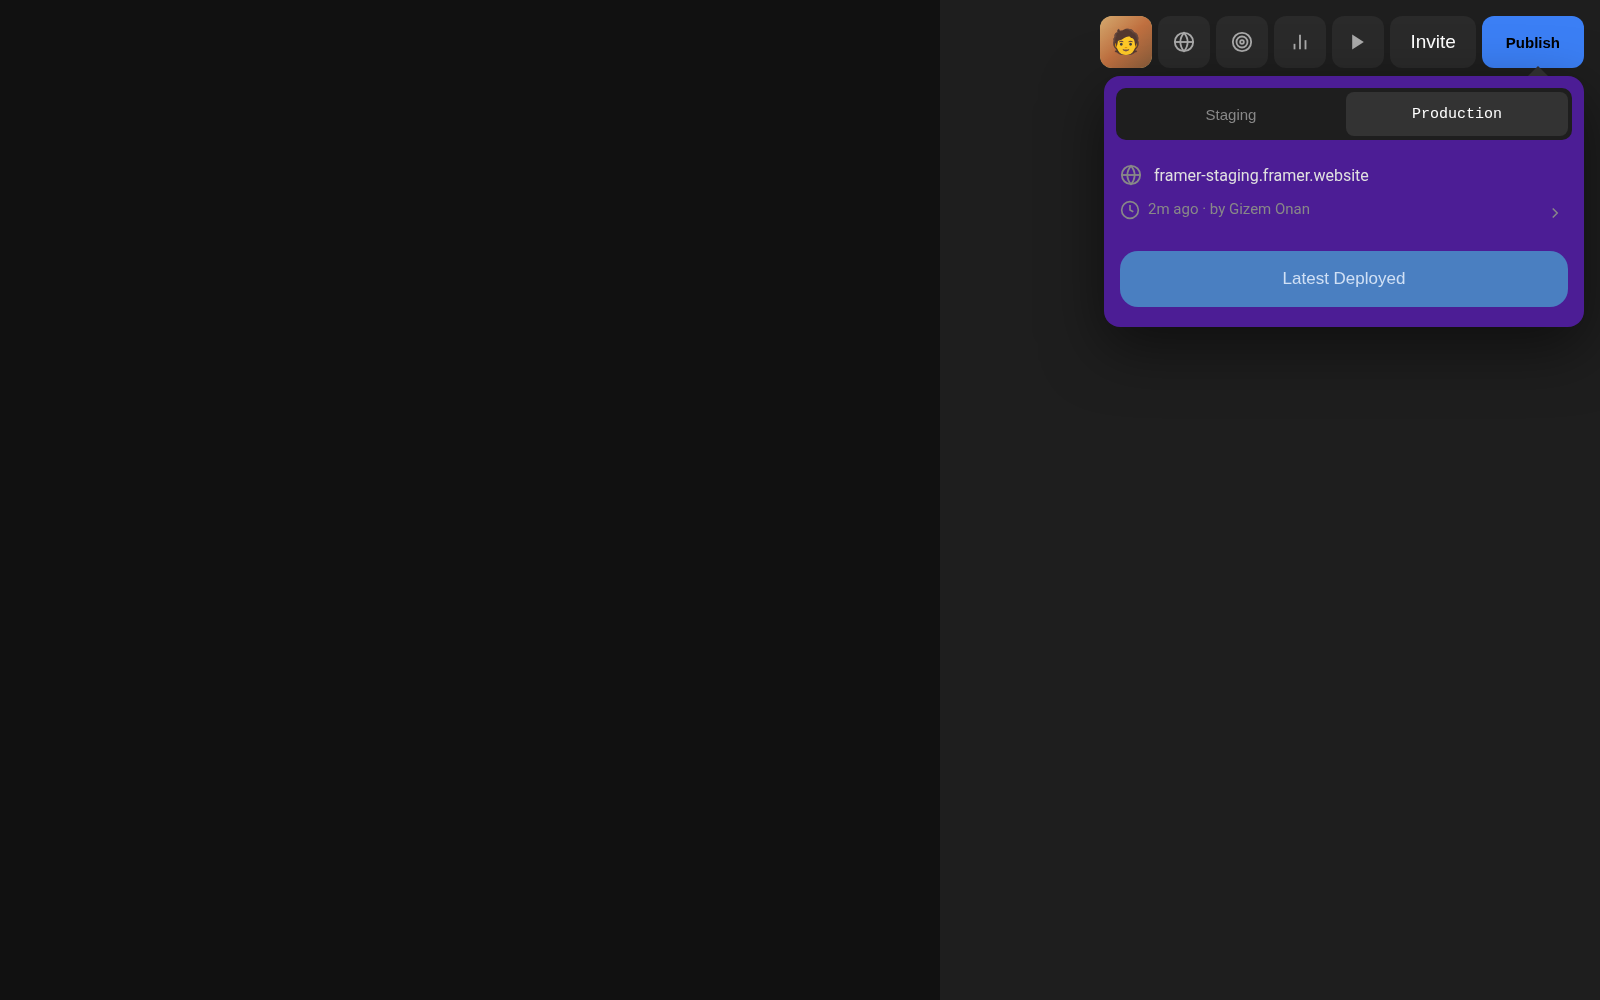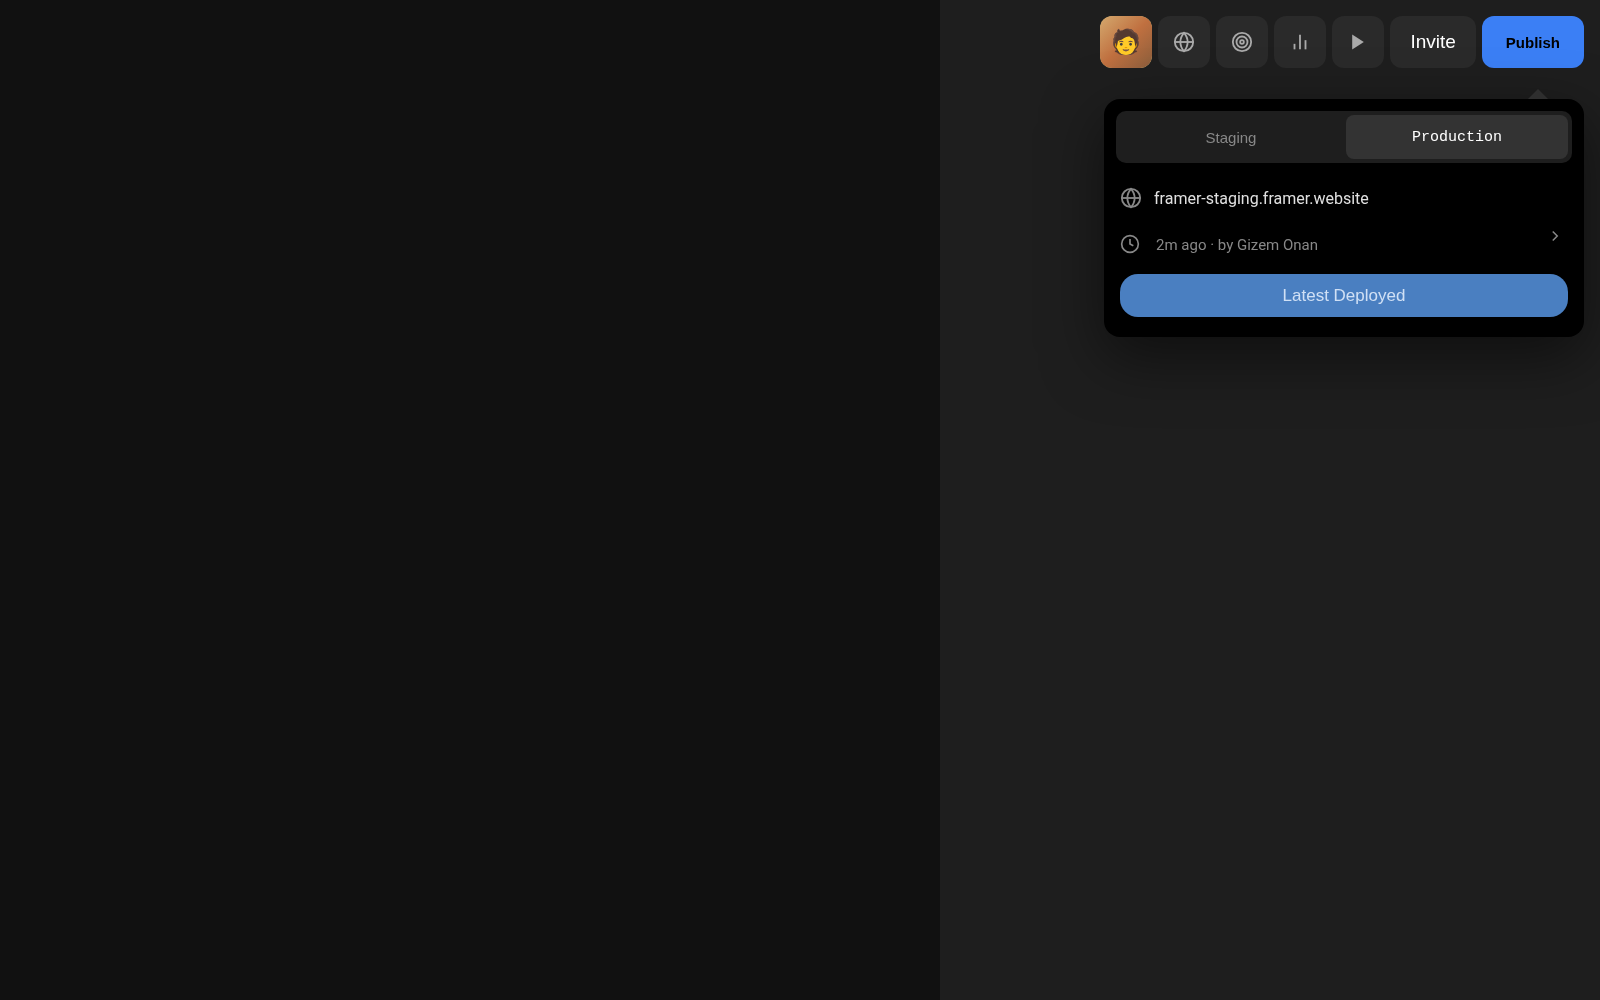--- a/index.html
+++ b/index.html
@@ -105,24 +105,24 @@
       border: none;
       cursor: pointer;
       color: #000000;
       font-size: 15px;
       font-weight: 600;
     }
 
     
     .dropdown-panel {
       position: absolute;
-      top: 99px;
+      top: 76px;
       right: 16px;
       width: 480px;
-      background-color: #000000;
+      background-color: #4c1d95;
       border-radius: 16px;
       padding: 12px;
       z-index: 200;
       box-shadow: 0 20px 60px rgba(0,0,0,0.5);
     }
 
     
     .dropdown-panel::before {
       content: '';
       position: absolute;
@@ -177,43 +177,43 @@
     }
 
     .site-url-text {
       color: #e0e0e0;
       font-size: 16px;
       font-weight: 400;
     }
 
     .timestamp-row {
       display: flex;
-      align-items: flex-end;
-      gap: 16px;
+      align-items: flex-start;
+      gap: 8px;
       margin-bottom: 20px;
     }
 
     .timestamp-text {
       color: #888888;
       font-size: 15px;
       flex: 1;
     }
 
     .chevron-btn {
       background: none;
       border: none;
       cursor: pointer;
       color: #888888;
       font-size: 18px;
       padding: 4px;
     }
 
     .latest-deployed-btn {
       width: 100%;
-      height: 43px;
+      height: 56px;
       border-radius: 18px;
       background-color: #4a7fc1;
       border: none;
       cursor: pointer;
       color: #d0e0f5;
       font-size: 17px;
       font-weight: 500;
     }
 
     

